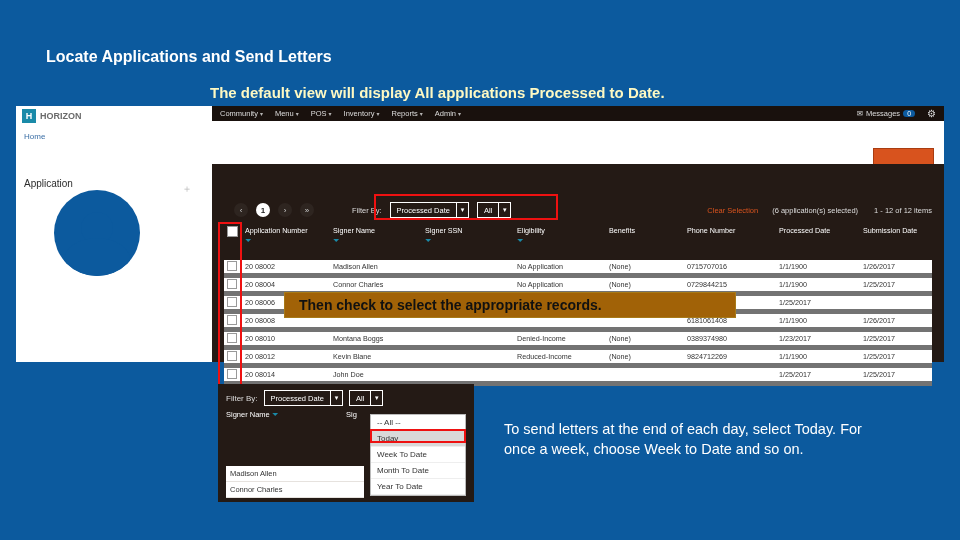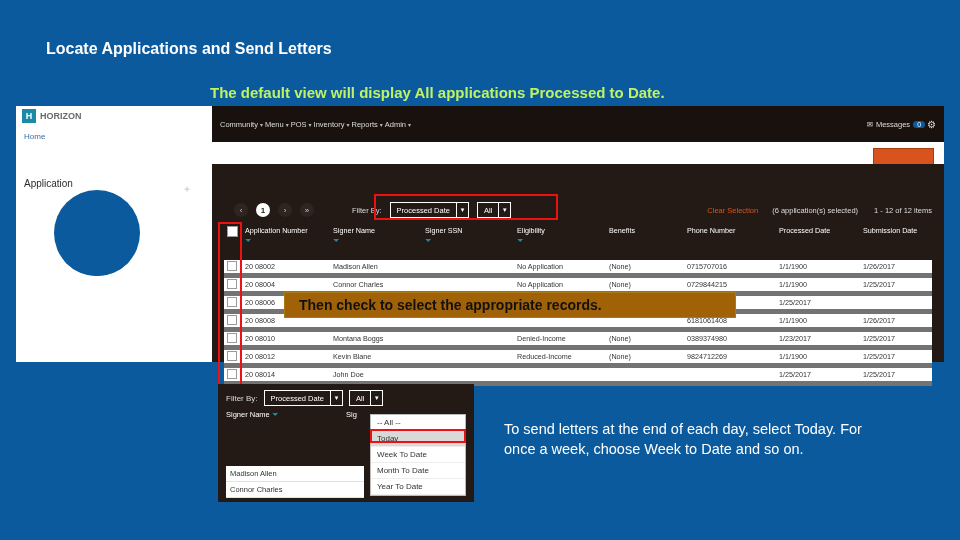--- a/index.html
+++ b/index.html
@@ -4,26 +4,26 @@
 <style>
   * { box-sizing: border-box; margin: 0; padding: 0; }
   body {
     width: 960px; height: 540px;
     background: #0c5a9e;
     font-family: "Segoe UI", Arial, sans-serif;
     position: relative;
     overflow: hidden;
   }
   .slide-title {
-    position: absolute; left: 46px; top: 40px;
+    position: absolute; left: 46px; top: 48px;
     color: #fff; font-size: 16px; font-weight: 600;
   }
   .caption1 {
     position: absolute; left: 210px; top: 84px;
-    color: #bef264; font-size: 15px; font-weight: 600;
+    color: #fef9c3; font-size: 15px; font-weight: 600;
   }
 
   
   .app1 {
     position: absolute; left: 16px; top: 106px;
     width: 928px; height: 256px;
     background: #fff;
     font-size: 8px;
     color: #333;
   }
@@ -32,23 +32,23 @@
     position: absolute; left: 0; top: 0; width: 196px; height: 20px;
     background: #fff; display:flex; align-items:center; padding-left:6px; gap:4px;
     font-size: 9px; color:#6a6a6a; font-weight:600;
   }
   .app1-logo .mark {
     width:14px; height:14px; background:#1a8aa8; color:#fff;
     display:inline-flex; align-items:center; justify-content:center; font-size:9px; font-weight:bold;
   }
   
   .app1-topnav {
-    position: absolute; left:196px; top:0; right:0; height:36px;
+    position: absolute; left:196px; top:0; right:0; height:15px;
     background:#19110d; color:#ddd; display:flex; align-items:center;
-    padding:0 8px; gap:2px;
+    padding:0 8px; gap:12px;
   }
   .app1-topnav .navitem { font-size:7.5px; display:flex; align-items:center; gap:2px; }
   .app1-topnav .navitem::after { content:"▾"; font-size:6px; opacity:.8; }
   .app1-topnav .spacer { flex:1; }
   .app1-topnav .msg { display:flex; align-items:center; gap:3px; font-size:7.5px;}
   .app1-topnav .badge {
     background:#0c5a9e; color:#fff; border-radius:7px; padding:0 4px; font-size:7px;
   }
   .app1-topnav .gear { font-size:10px; }
 

